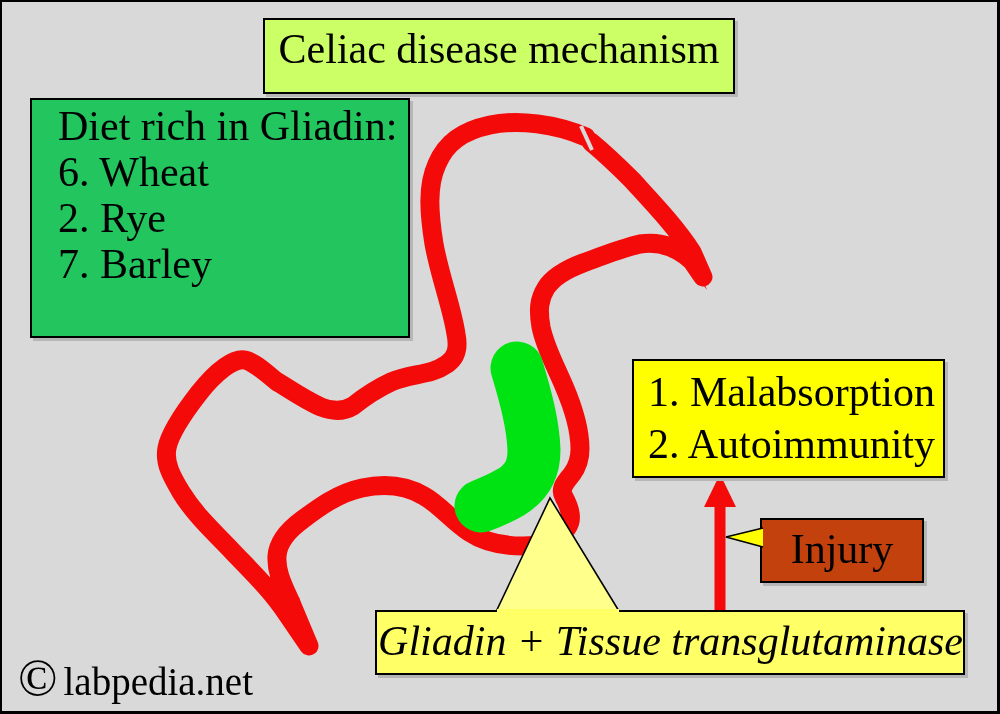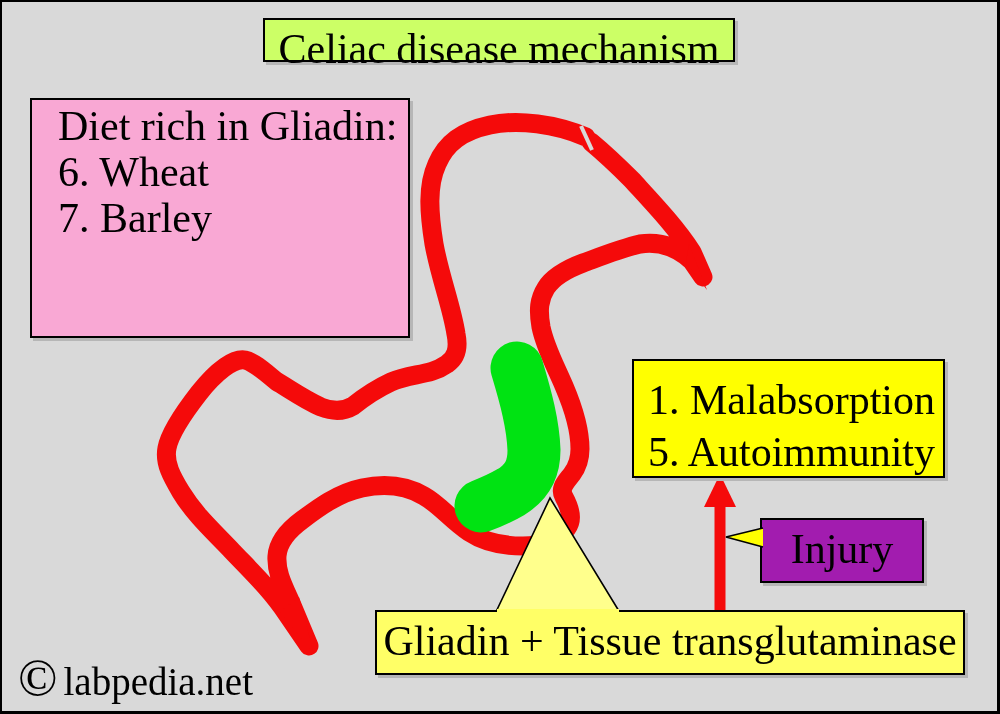--- a/index.html
+++ b/index.html
@@ -20,38 +20,38 @@
   svg.layer { position: absolute; left: 0; top: 0; z-index: 0; }
   svg.layer-top { position: absolute; left: 0; top: 0; z-index: 3; pointer-events: none; }
   .box {
     position: absolute; box-sizing: border-box;
     border: 2px solid #000; z-index: 2;
     box-shadow: 3px 3px 0 #b6b6b6;
     font-size: 42px; line-height: 1.1;
     white-space: nowrap;
   }
   .title-box {
-    left: 263px; top: 18px; width: 472px; height: 44px;
+    left: 263px; top: 18px; width: 472px; height: 76px;
     background: #ccff66; text-align: center; line-height: 58px;
   }
   .diet-box {
     left: 30px; top: 98px; width: 380px; height: 240px;
-    background: #f9a8d4; padding: 3px 0 0 26px; line-height: 46px;
+    background: #22c55e; padding: 3px 0 0 26px; line-height: 46px;
   }
   .outcome-box {
     left: 632px; top: 359px; width: 313px; height: 119px;
-    background: #ffff00; padding: 13px 0 0 14px; line-height: 52px;
+    background: #ffff00; padding: 5px 0 0 14px; line-height: 52px;
   }
   .injury-box {
     left: 760px; top: 518px; width: 164px; height: 65px;
-    background: #a21caf; text-align: center; line-height: 59px;
+    background: #c2410c; text-align: center; line-height: 59px;
   }
   .gliadin-box {
     left: 375px; top: 610px; width: 590px; height: 65px;
-    background: #ffff66; text-align: center; line-height: 58px;
+    background: #ffff66; text-align: right; line-height: 58px; font-style: italic;
   }
   .watermark {
     position: absolute; left: 18px; top: 650px; z-index: 2;
     white-space: nowrap;
   }
   .copy-sym { font-size: 52px; line-height: 56px; vertical-align: baseline; }
   .copy-txt { font-size: 39px; line-height: 56px; vertical-align: baseline; padding-left: 6px; }
 </style>
 </head>
 <body>
@@ -113,26 +113,27 @@
   <polygon points="704,507 736,507 720,474" fill="#f50a0a"></polygon>
 </svg>
 
 <div class="box title-box">
   <span>Celiac disease mechanism</span>
 </div>
 
 <div class="box diet-box">
   <div>Diet rich in Gliadin:</div>
   <div>6. Wheat</div>
+  <div>2. Rye</div>
   <div>7. Barley</div>
 </div>
 
 <div class="box outcome-box">
   <div>1. Malabsorption</div>
-  <div>5. Autoimmunity</div>
+  <div>2. Autoimmunity</div>
 </div>
 
 <div class="box injury-box">
   <span>Injury</span>
 </div>
 
 <div class="box gliadin-box">
   <span>Gliadin + Tissue transglutaminase</span>
 </div>
 

